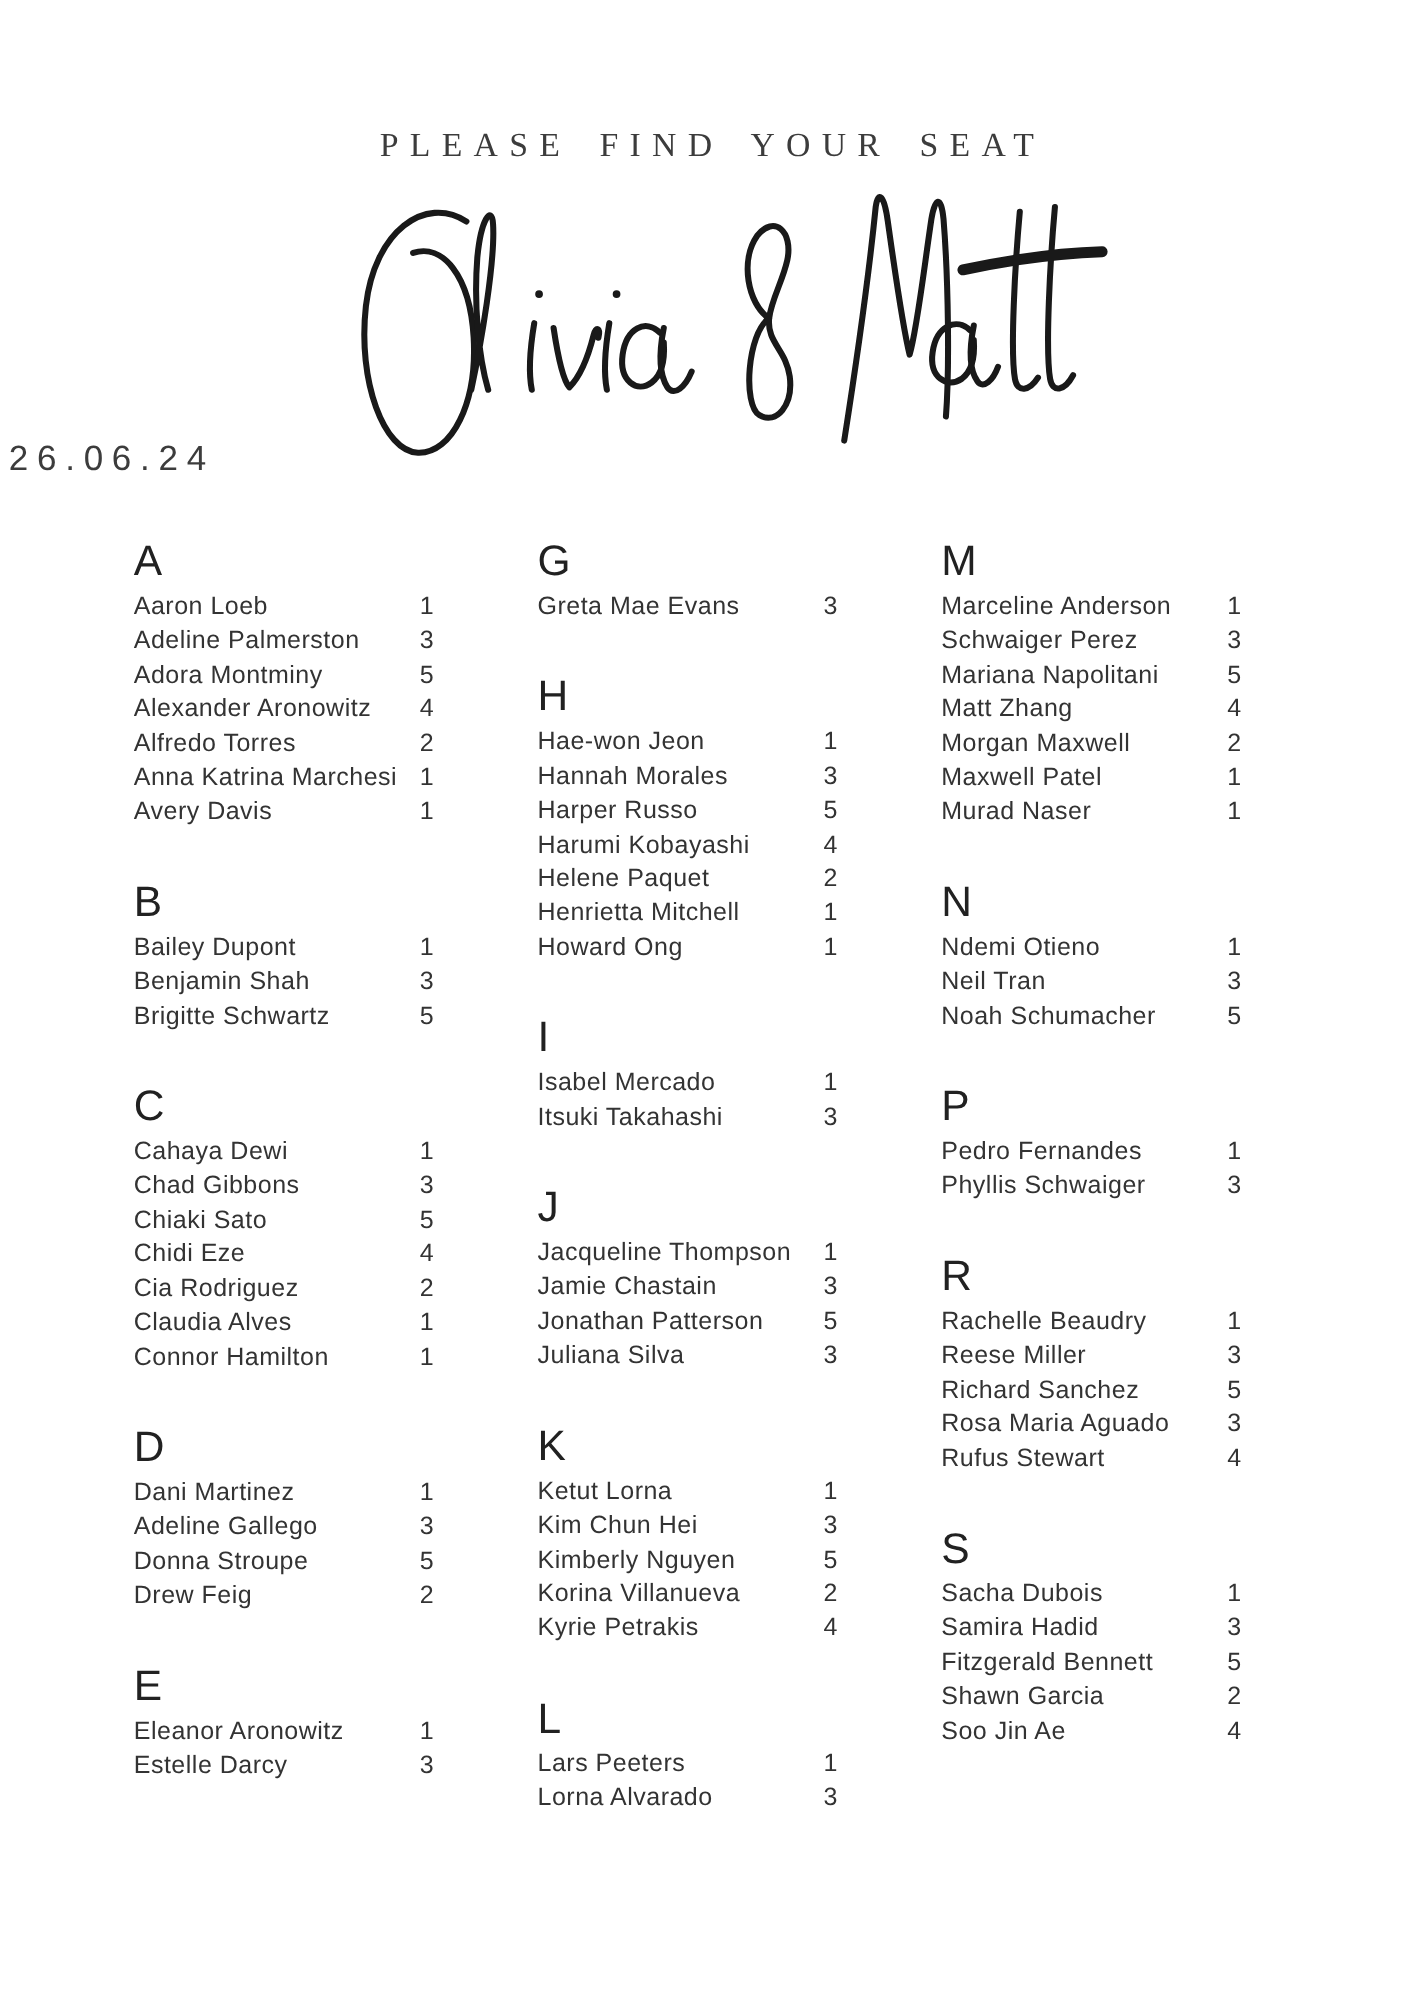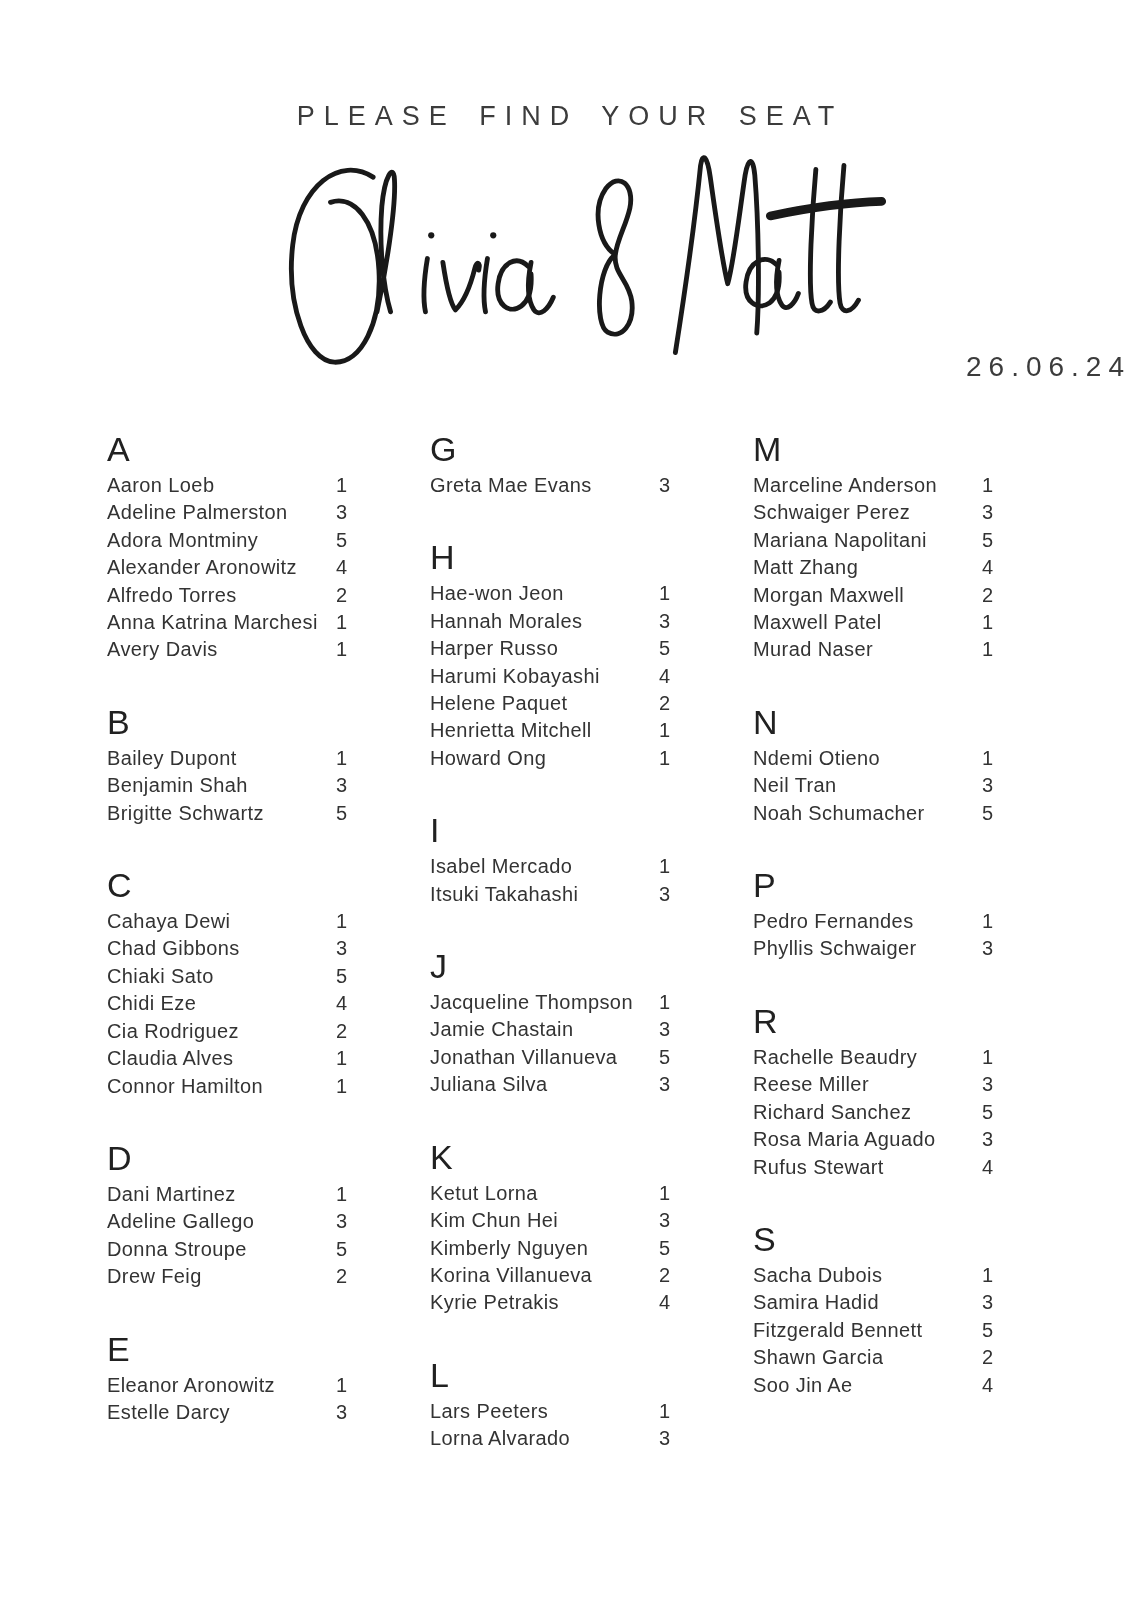--- a/index.html
+++ b/index.html
@@ -14,35 +14,36 @@
 
   .kicker {
     margin: 103px 0 0 0;
     text-align: center;
     font-size: 27px;
     letter-spacing: 9px;
     word-spacing: 7px;
     color: #3c3c3c;
     line-height: 1;
     text-indent: 9px; 
+    font-family: Liberation Serif, serif;
   }
 
   .script-wrap {
     width: 620px;
     margin: 20px auto 0 auto;
     transform: translateX(28px);
   }
   .script-svg { display: block; width: 620px; height: 219px; }
   .script-svg path { fill: none; stroke: #191919; stroke-width: 5; stroke-linecap: round; stroke-linejoin: round; }
   .script-svg path.tbar { stroke-width: 9; }
   .script-svg circle { fill: #191919; stroke: none; }
 
   .event-date {
     margin: -16px 0 0 0;
-    text-align: right;
+    text-align: left;
     font-size: 28px;
     letter-spacing: 7px;
     color: #3c3c3c;
     line-height: 1;
     text-indent: 7px;
   }
 
   .columns {
     display: flex;
     padding-left: 107px;
@@ -304,21 +305,21 @@
     <div class="section-rows">
             <div class="guest-row">
     <span class="guest-name">Jacqueline Thompson</span>
     <span class="guest-table">1</span>
   </div>
             <div class="guest-row">
     <span class="guest-name">Jamie Chastain</span>
     <span class="guest-table">3</span>
   </div>
             <div class="guest-row">
-    <span class="guest-name">Jonathan Villanueva</span>
+    <span class="guest-name">Jonathan Patterson</span>
     <span class="guest-table">5</span>
   </div>
             <div class="guest-row">
     <span class="guest-name">Juliana Silva</span>
     <span class="guest-table">3</span>
   </div>
           </div>
   </div>
         <div class="section">
     <div class="section-letter">K</div>

